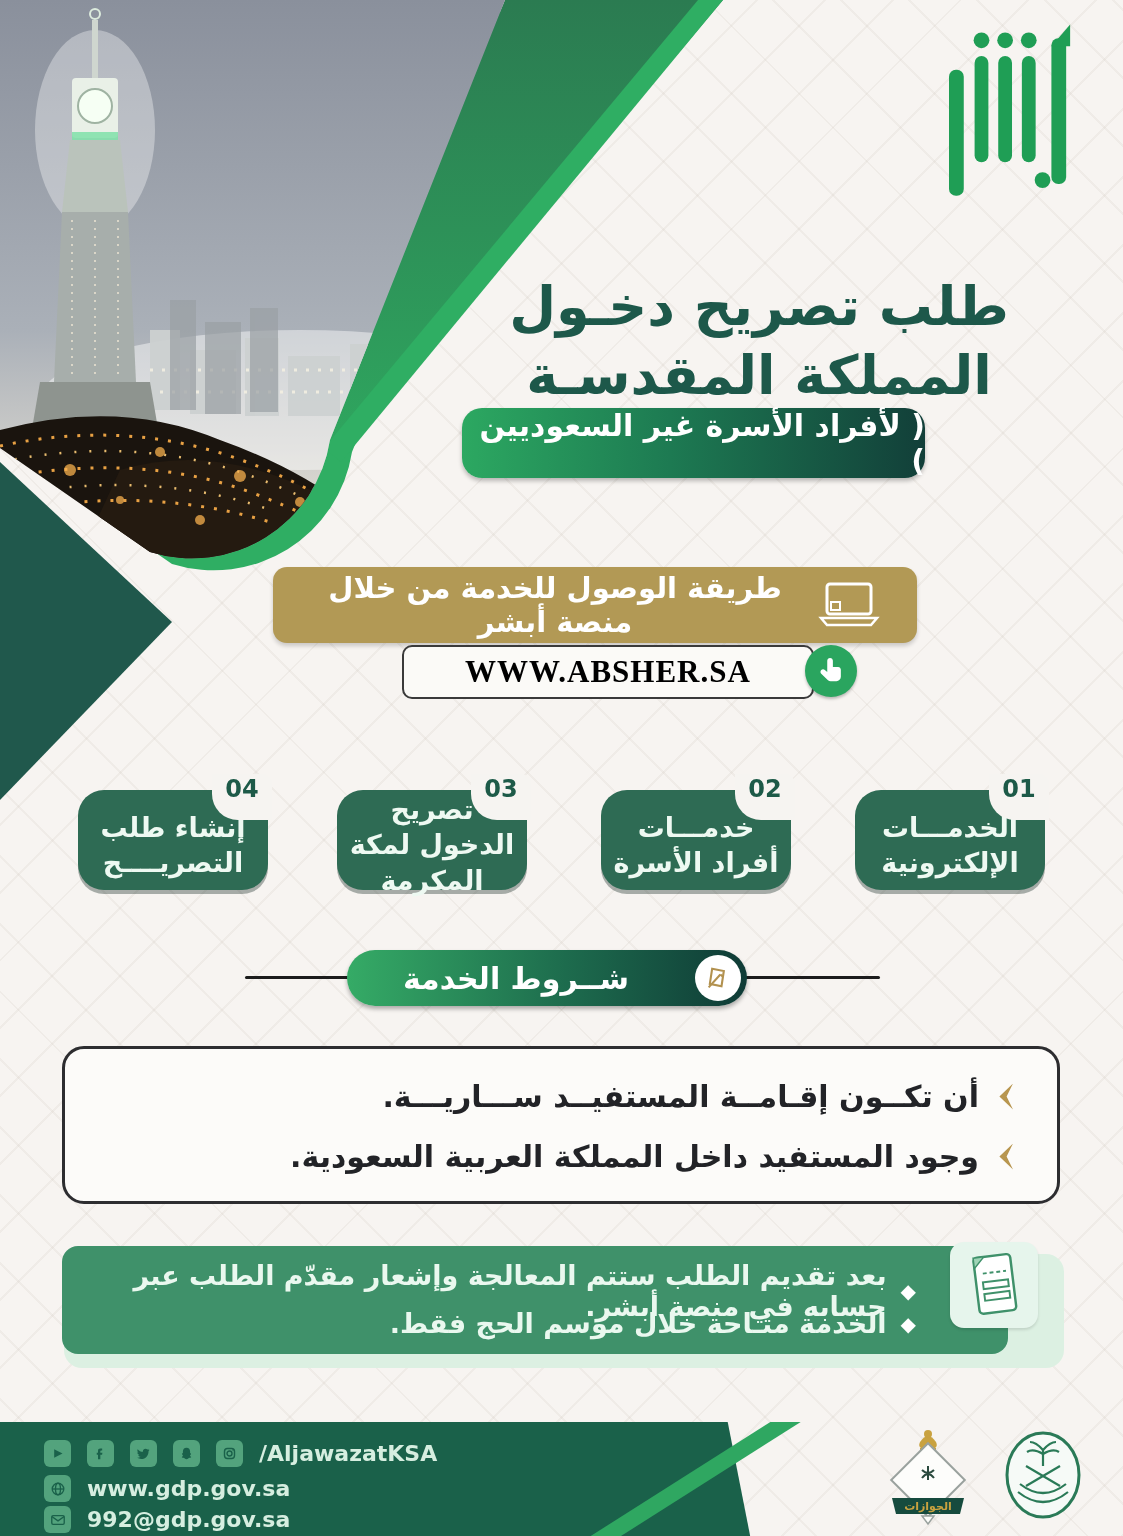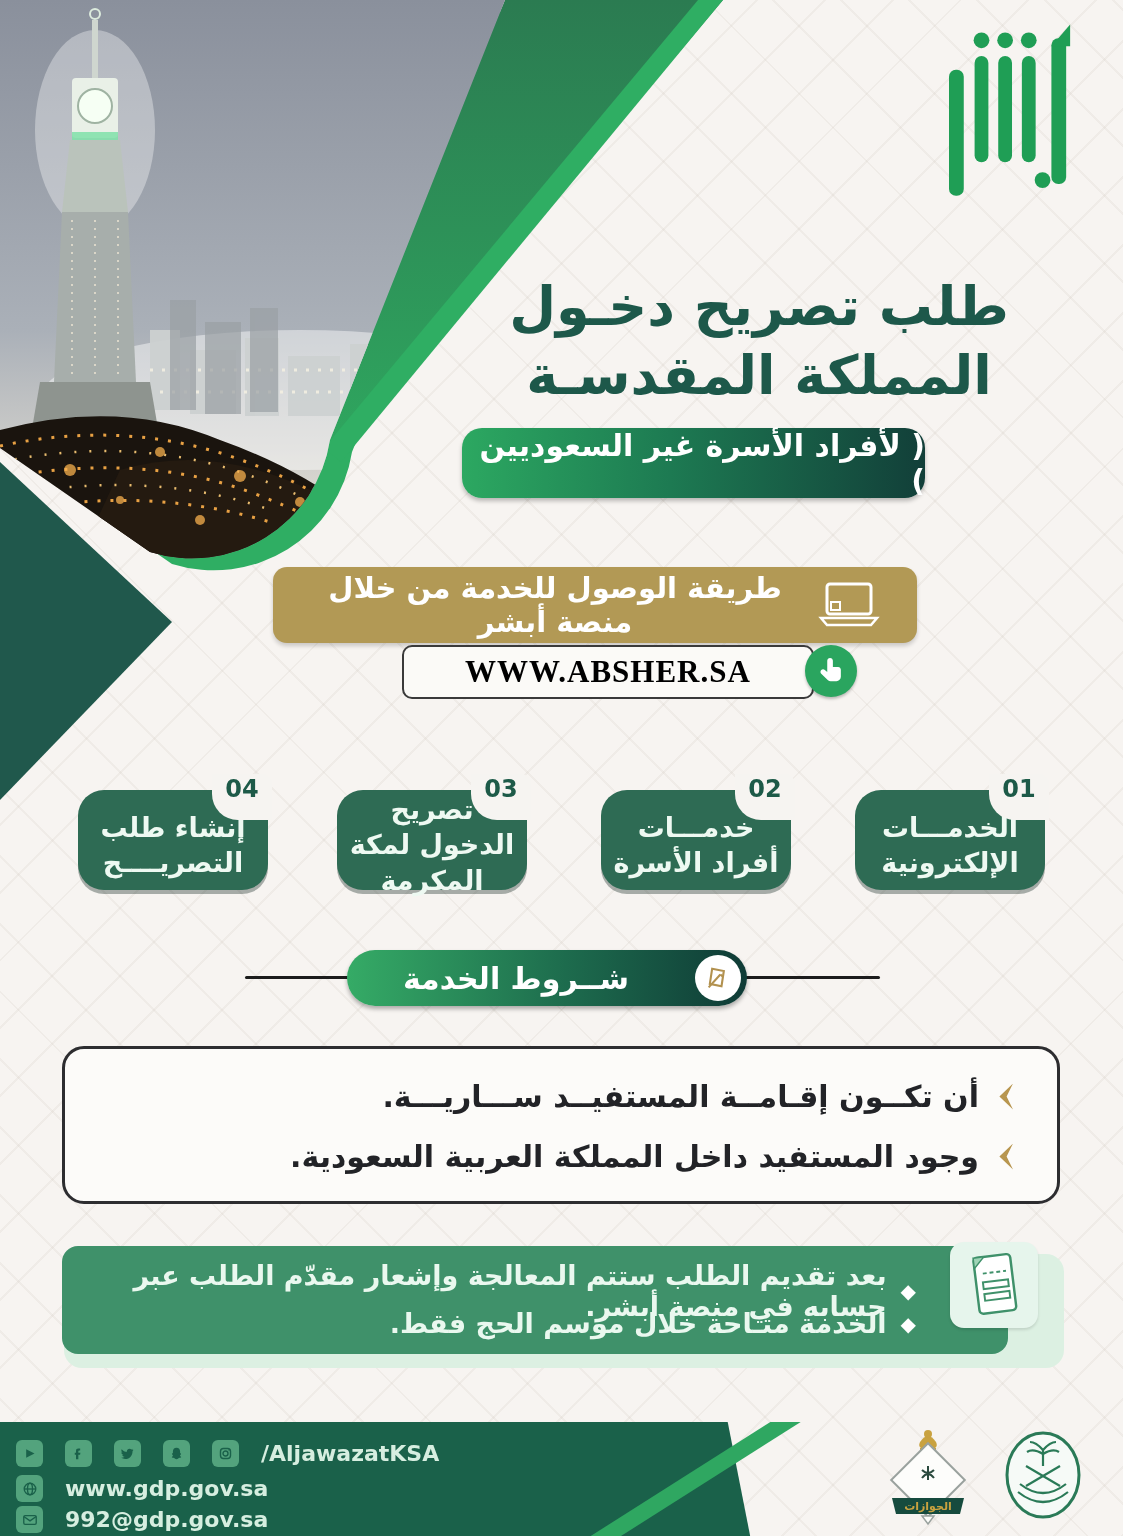--- a/index.html
+++ b/index.html
@@ -7,21 +7,21 @@
   #poster{position:relative;width:1123px;height:1536px;margin:0 auto;overflow:hidden;
     background-color:#f7f4f1;
     background-image:
       repeating-linear-gradient(45deg, rgba(205,197,187,0.18) 0 2px, transparent 2px 48px),
       repeating-linear-gradient(-45deg, rgba(205,197,187,0.18) 0 2px, transparent 2px 48px);
   }
   .abs{position:absolute;}
   
   .title{right:84px;top:228px;width:560px;text-align:center;color:#1d584a;
     font-weight:bold;font-size:54px;line-height:1.28;direction:rtl;margin-top:44px;}
-  .subtitle-pill{left:462px;top:428px;width:463px;height:70px;border-radius:20px;
+  .subtitle-pill{left:462px;top:408px;width:463px;height:70px;border-radius:20px;
     background:linear-gradient(90deg,#2ca861 0%,#1d7a52 45%,#123f39 100%);
     color:#ffffff;font-weight:bold;font-size:30px;display:flex;align-items:center;
     justify-content:center;direction:rtl;box-shadow:0 3px 4px rgba(0,0,0,.25);}
   
   .gold-bar{left:273px;top:567px;width:644px;height:76px;border-radius:14px;
     background:#b29955;display:flex;flex-direction:row-reverse;align-items:center;
     padding:0 36px;box-sizing:border-box;gap:16px;box-shadow:0 3px 4px rgba(0,0,0,.18);}
   .gold-bar .lbl{flex:1;text-align:center;color:#ffffff;font-weight:bold;font-size:29px;direction:rtl;}
   .url-box{left:402px;top:645px;width:408px;height:50px;border:2px solid #3a3a3a;border-radius:10px;
     background:#fbfaf7;display:flex;align-items:center;justify-content:center;}
@@ -62,21 +62,21 @@
     display:flex;align-items:center;justify-content:center;box-shadow:0 2px 3px rgba(0,0,0,.12);}
   .note-row{position:absolute;right:92px;display:flex;align-items:center;direction:rtl;gap:14px;}
   .note-row .dia{color:#ffffff;font-size:20px;line-height:1;}
   .note-row .txt{color:#eaf8ef;font-weight:bold;font-size:27px;direction:rtl;}
   
   .footer{left:0;top:1422px;width:1123px;height:114px;}
   .footer .dark{position:absolute;inset:0;background:#1a614a;
     clip-path:polygon(0 0,64.8% 0,66.8% 100%,0 100%);}
   .footer .stripe{position:absolute;inset:0;background:#2fa761;
     clip-path:polygon(68.6% 0,71.3% 0,55.3% 100%,52.6% 100%);}
-  .f-row{position:absolute;left:16px;display:flex;align-items:center;gap:22px;}
+  .f-row{position:absolute;left:44px;display:flex;align-items:center;gap:16px;}
   .tile{width:27px;height:27px;border-radius:6px;background:#53a37d;display:flex;
     align-items:center;justify-content:center;flex:0 0 auto;}
   .f-txt{color:#d6eee0;font-weight:bold;font-size:22px;margin-right:4px;}
   .logo{position:absolute;}
 </style>
 </head>
 <body>
 
 <div id="poster">
 

